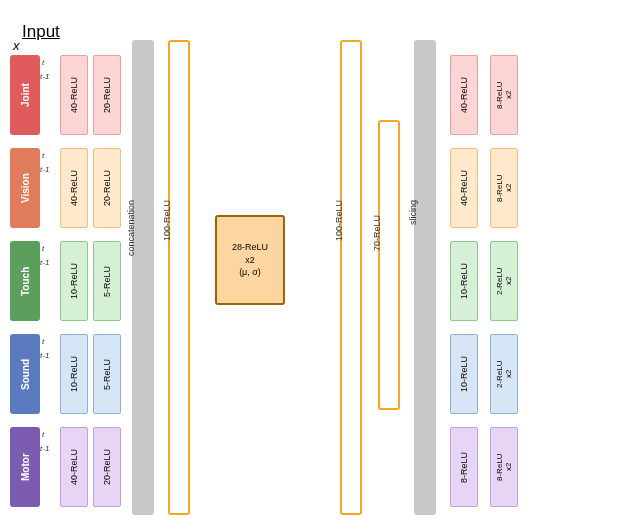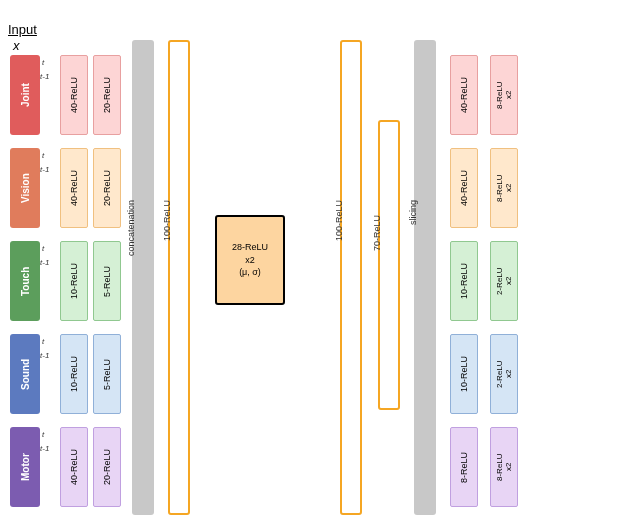--- a/index.html
+++ b/index.html
@@ -16,22 +16,22 @@
     .diagram-container {
       position: relative;
       width: 640px;
       height: 531px;
     }
 
     
     .input-label {
       position: absolute;
       top: 22px;
-      left: 8px;
-      font-size: 13px;
+      left: 22px;
+      font-size: 17px;
       text-decoration: underline;
     }
 
     .x-label {
       position: absolute;
       top: 38px;
       left: 13px;
       font-style: italic;
       font-size: 13px;
     }
@@ -130,21 +130,21 @@
   </div>
 
   <div style="position:absolute;top:40px;left:132px;width:22px;height:475px;background:#c8c8c8;border-radius:3px;"></div>
 
   <div style="position:absolute;top:200px;left:126px;writing-mode:vertical-rl;transform:rotate(180deg);font-size:9px;color:#333;">concatenation</div>
 
   <div style="position:absolute;top:40px;left:168px;width:22px;height:475px;border:2px solid #f5a623;background:transparent;border-radius:3px;"></div>
 
   <div style="position:absolute;top:200px;left:162px;writing-mode:vertical-rl;transform:rotate(180deg);font-size:9px;color:#333;">100-ReLU</div>
 
-  <div style="position:absolute;top:215px;left:215px;width:70px;height:90px;background:#fdd5a0;border:2px solid #000000;border-radius:3px;display:flex;align-items:center;justify-content:center;text-align:center;font-size:9px;line-height:1.4;">
+  <div style="position:absolute;top:215px;left:215px;width:70px;height:90px;background:#fdd5a0;border:2px solid #a16207;border-radius:3px;display:flex;align-items:center;justify-content:center;text-align:center;font-size:9px;line-height:1.4;">
     <span>28-ReLU<br>x2<br>(μ, σ)</span>
   </div>
 
   <div style="position:absolute;top:40px;left:340px;width:22px;height:475px;border:2px solid #f5a623;background:transparent;border-radius:3px;"></div>
 
   <div style="position:absolute;top:200px;left:334px;writing-mode:vertical-rl;transform:rotate(180deg);font-size:9px;color:#333;">100-ReLU</div>
 
   <div style="position:absolute;top:120px;left:378px;width:22px;height:290px;border:2px solid #f5a623;background:transparent;border-radius:3px;"></div>
 
   <div style="position:absolute;top:215px;left:372px;writing-mode:vertical-rl;transform:rotate(180deg);font-size:9px;color:#333;">70-ReLU</div>

